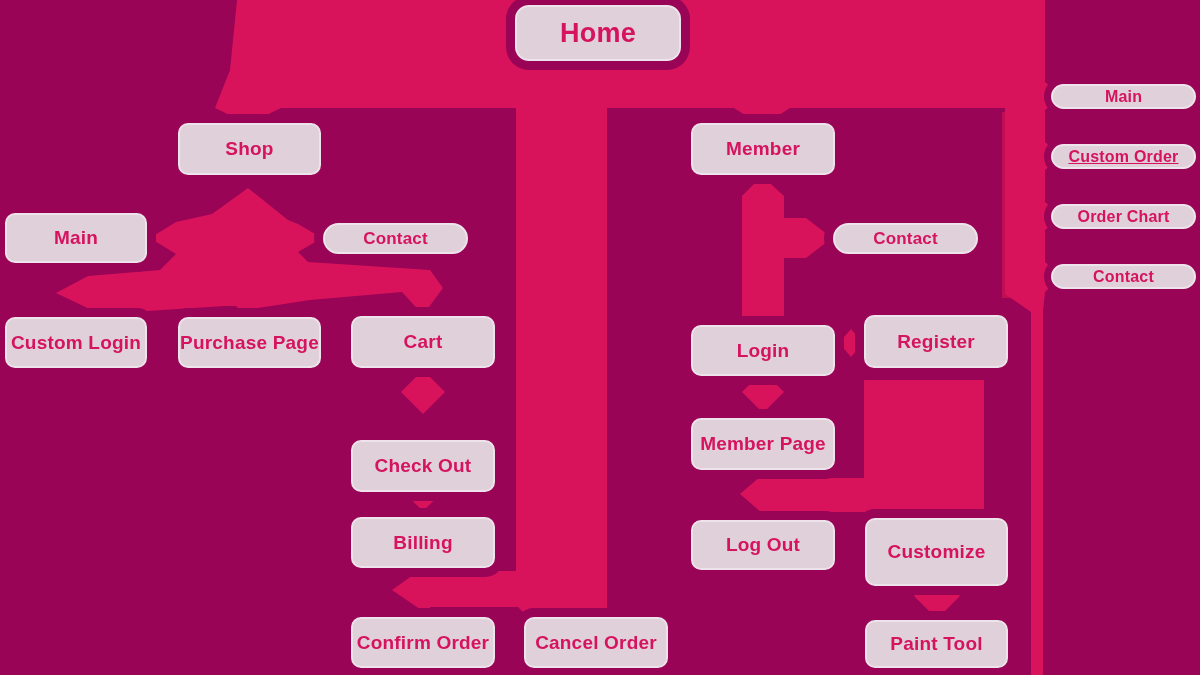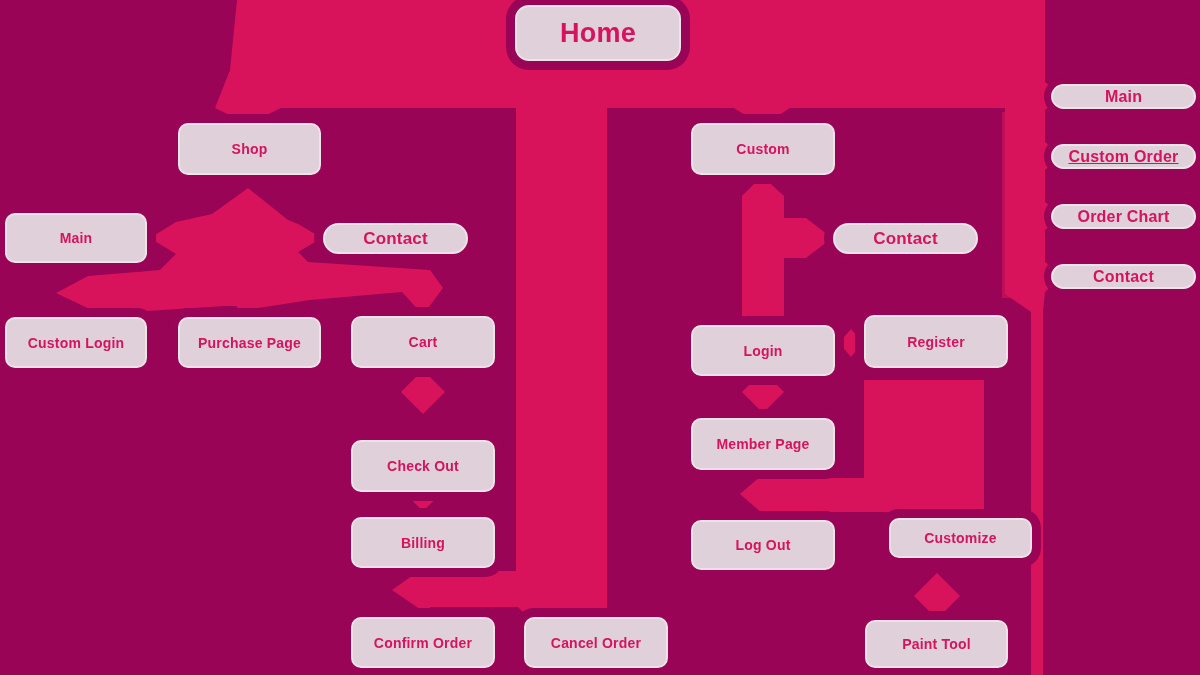--- a/index.html
+++ b/index.html
@@ -14,21 +14,21 @@
   }
   #connectors{position:absolute;left:0;top:0;}
   #connectors path,#connectors rect{fill:var(--pink);}
   .node{
     position:absolute;display:flex;align-items:center;justify-content:center;
     background:var(--box);
     border:2px solid var(--box-border);
     box-sizing:border-box;
     border-radius:10px;
     box-shadow:0 0 0 9px var(--bg);
-    color:var(--label);font-weight:bold;font-size:14px;
+    color:var(--label);font-weight:bold;font-size:19px;
     text-align:center;letter-spacing:.2px;
     cursor:default;
   }
   .node.root{border-radius:14px;font-size:27px;}
   .node.pill{border-radius:16px;font-size:17px;}
   .node.navpill{border-radius:13px;font-size:16px;box-shadow:0 0 0 7px var(--bg);}
 </style>
 </head>
 <body>
 
@@ -52,21 +52,21 @@
   <path d="M 423 471 L 444 491 L 423 511 L 402 491 Z"></path>
   <path d="M 851 329 L 863 343 L 851 357 L 839 343 Z"></path>
   <path d="M 763 371 L 784 392 L 763 413 L 742 392 Z"></path>
   <path d="M 937 573 L 960 596 L 937 619 L 914 596 Z"></path>
 </svg>
 
 <div class="node root" style="left:515px;top:5px;width:166px;height:56px;">Home</div>
 
 <div class="node" style="left:178px;top:123px;width:143px;height:52px;">Shop</div>
 
-<div class="node" style="left:691px;top:123px;width:144px;height:52px;">Custom</div>
+<div class="node" style="left:691px;top:123px;width:144px;height:52px;">Member</div>
 
 <div class="node" style="left:5px;top:213px;width:142px;height:50px;">Main</div>
 
 <div class="node pill" style="left:323px;top:223px;width:145px;height:31px;">Contact</div>
 
 <div class="node pill" style="left:833px;top:223px;width:145px;height:31px;">Contact</div>
 
 <div class="node" style="left:5px;top:317px;width:142px;height:51px;">Custom Login</div>
 
 <div class="node" style="left:178px;top:317px;width:143px;height:51px;">Purchase Page</div>
@@ -78,21 +78,21 @@
 <div class="node" style="left:864px;top:315px;width:144px;height:53px;">Register</div>
 
 <div class="node" style="left:351px;top:416px;width:144px;height:52px;margin-top:24px;">Check Out</div>
 
 <div class="node" style="left:691px;top:418px;width:144px;height:52px;">Member Page</div>
 
 <div class="node" style="left:351px;top:517px;width:144px;height:51px;">Billing</div>
 
 <div class="node" style="left:691px;top:520px;width:144px;height:50px;">Log Out</div>
 
-<div class="node" style="left:889px;top:518px;width:143px;height:40px;">Customize</div>
+<div class="node" style="left:865px;top:518px;width:143px;height:68px;">Customize</div>
 
 <div class="node" style="left:351px;top:617px;width:144px;height:51px;text-align:right;">Confirm Order</div>
 
 <div class="node" style="left:524px;top:617px;width:144px;height:51px;">Cancel Order</div>
 
 <div class="node" style="left:865px;top:620px;width:143px;height:48px;">Paint Tool</div>
 
 <div class="node navpill" style="left:1051px;top:84px;width:145px;height:25px;">Main</div>
 
 <div class="node navpill" style="left:1051px;top:144px;width:145px;height:25px;text-decoration:underline;">Custom Order</div>

